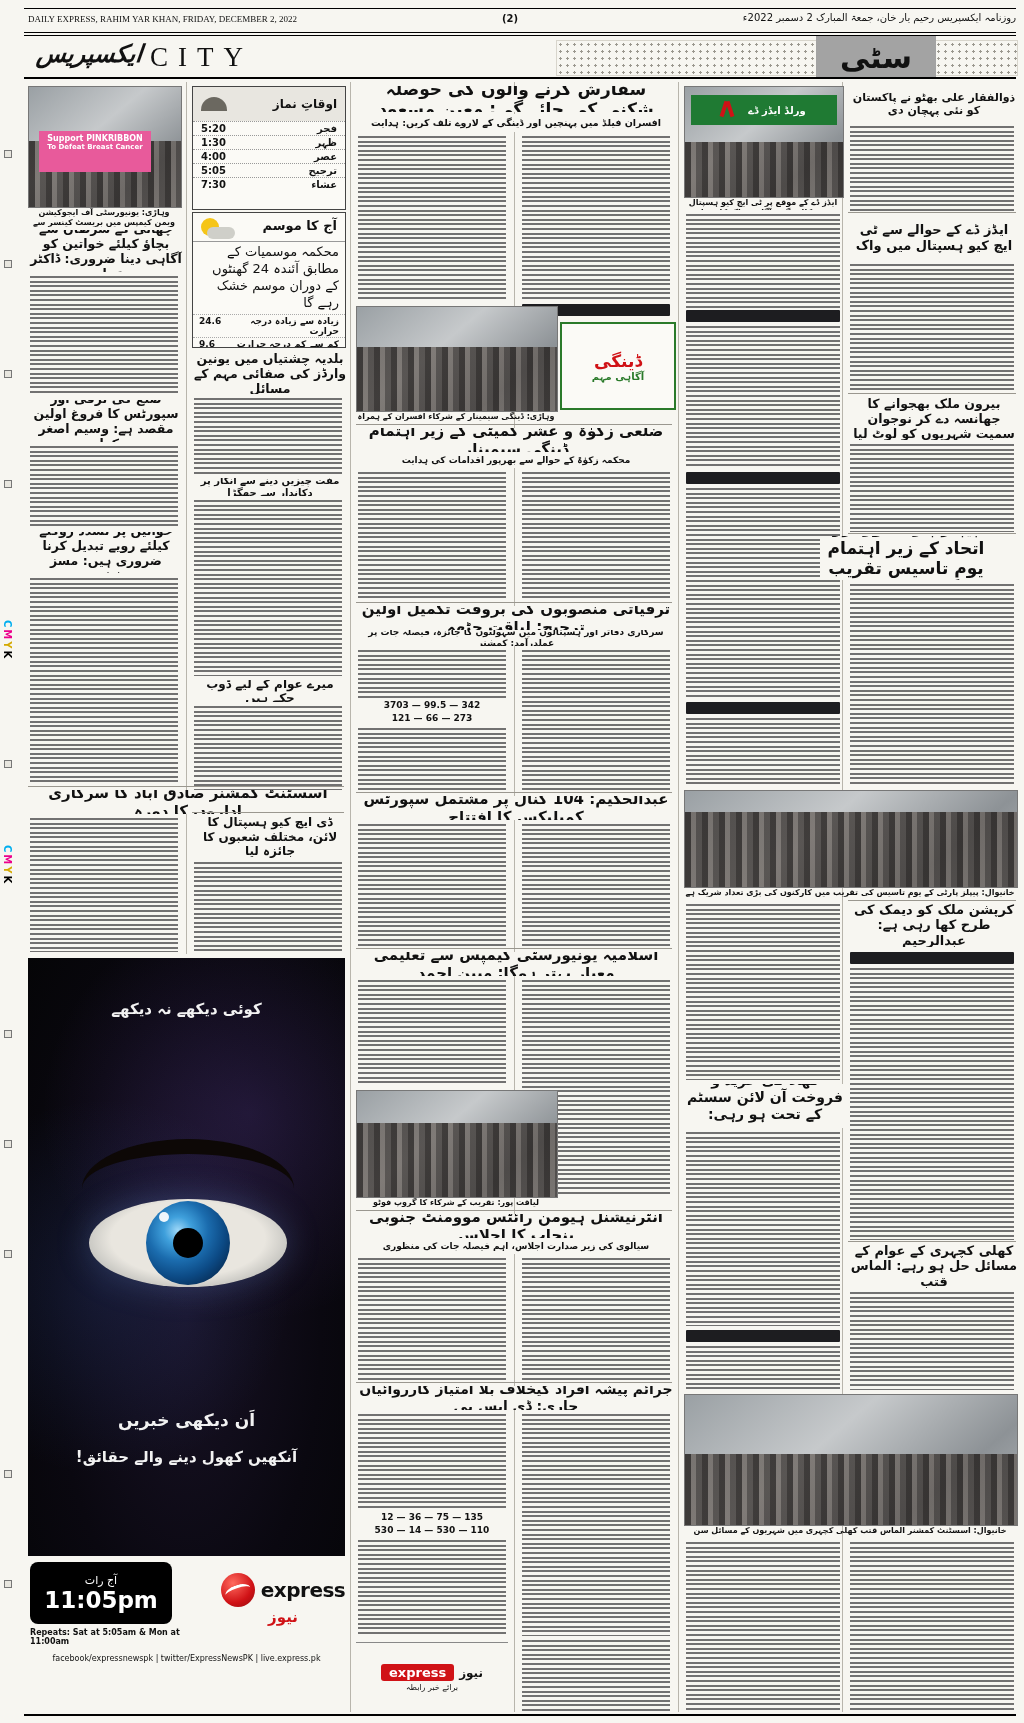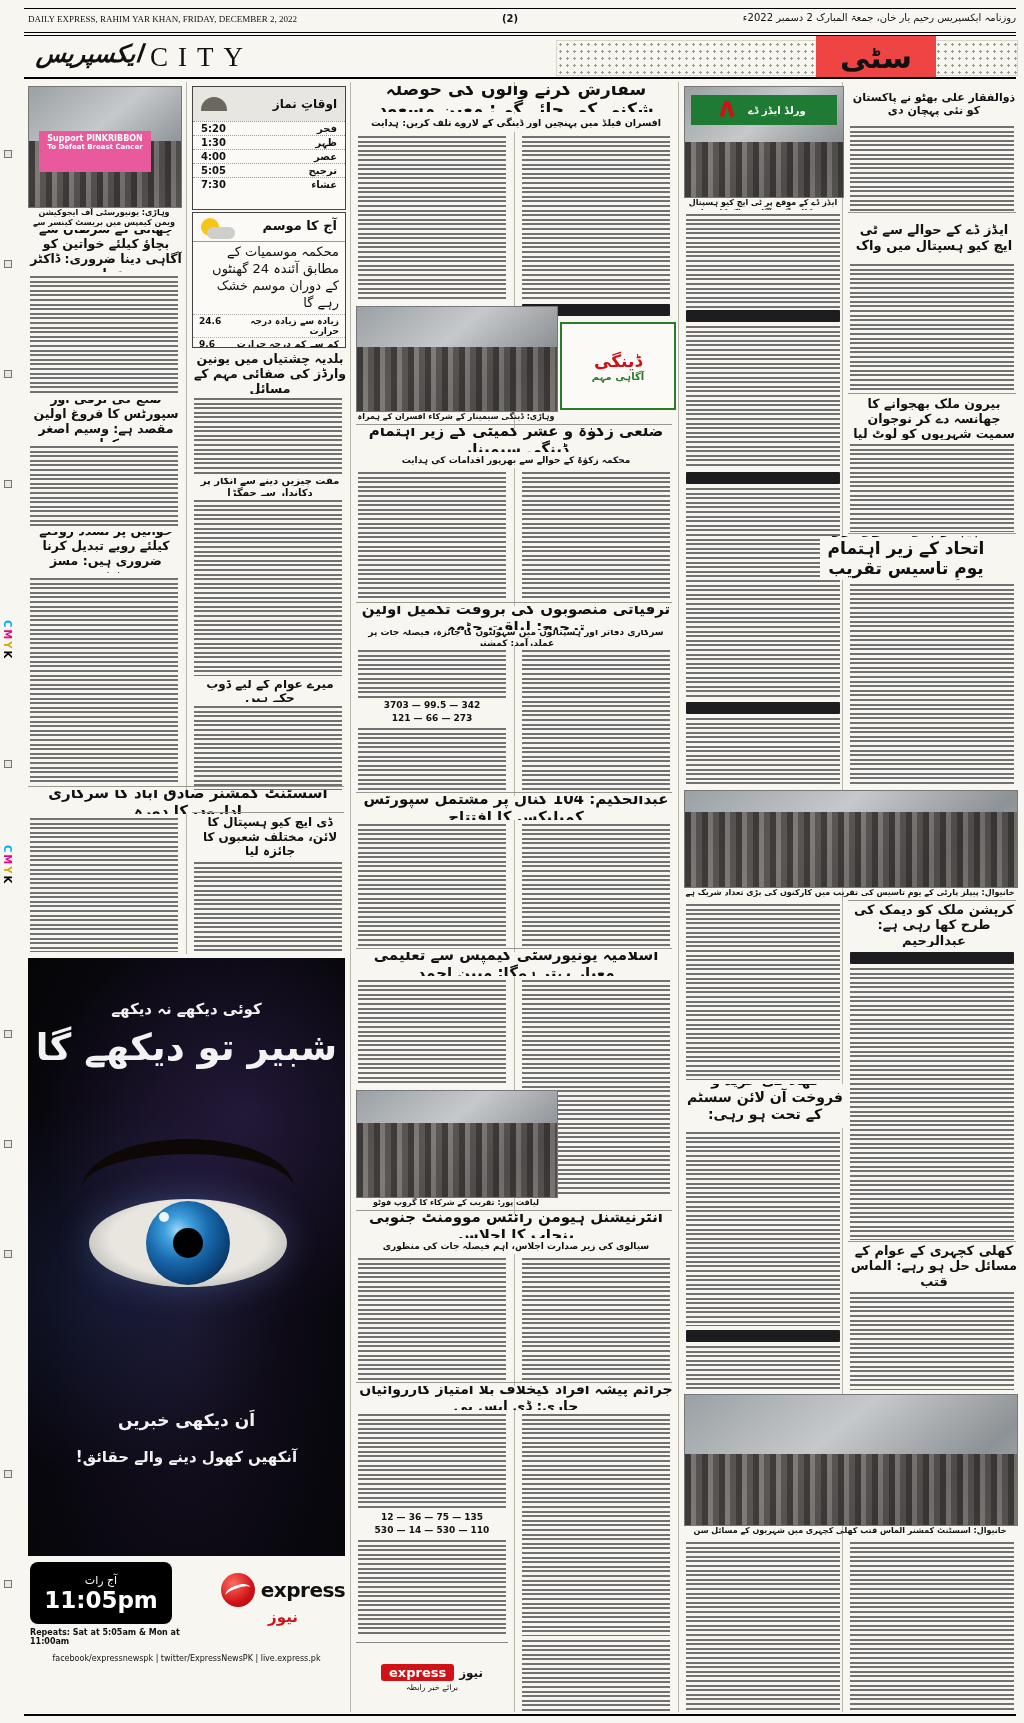--- a/index.html
+++ b/index.html
@@ -45,21 +45,21 @@
 <div class="hr" style="left:24px;top:8px;width:992px;height:1px"></div>
 <div class="abs" style="left:28px;top:14px;font-size:9px;font-family:'Liberation Serif',serif">DAILY EXPRESS, RAHIM YAR KHAN, FRIDAY, DECEMBER 2, 2022</div>
 <div class="abs" style="left:470px;top:13px;width:80px;text-align:center;font-size:10px;font-weight:bold">(2)</div>
 <div class="abs" style="left:616px;top:12px;width:400px;text-align:right;direction:rtl;font-size:10px">روزنامہ ایکسپریس رحیم یار خان، جمعۃ المبارک 2 دسمبر 2022ء</div>
 <div class="hr" style="left:24px;top:32px;width:992px;height:1px"></div>
 <div class="hr" style="left:24px;top:35px;width:992px;height:1px"></div>
 
 <div class="abs" style="left:30px;top:40px;width:112px;height:34px;font-size:24px;font-weight:bold;font-style:italic;direction:rtl;transform:skewX(-6deg)">ایکسپریس</div>
 <div class="abs" style="left:150px;top:42px;font-size:27px;letter-spacing:10px;font-family:'Liberation Serif',serif">CITY</div>
 <div class="band" style="left:556px;top:40px;width:460px;height:34px"></div>
-<div class="abs" style="left:816px;top:36px;width:120px;height:42px;background:#ef4444;display:flex;align-items:center;justify-content:center;font-size:30px;font-weight:bold;direction:rtl">سٹی</div>
+<div class="abs" style="left:816px;top:36px;width:120px;height:42px;background:#a3a3a3;display:flex;align-items:center;justify-content:center;font-size:30px;font-weight:bold;direction:rtl">سٹی</div>
 <div class="hr" style="left:24px;top:77px;width:992px;height:2px"></div>
 <div class="hr" style="left:24px;top:1714px;width:992px;height:2px"></div>
 
 <div class="vr" style="left:186px;top:82px;height:872px"></div>
 <div class="vr" style="left:350px;top:82px;height:1630px"></div>
 <div class="vr" style="left:514px;top:82px;height:1630px"></div>
 <div class="vr" style="left:678px;top:82px;height:1630px"></div>
 <div class="vr" style="left:842px;top:82px;height:1630px"></div>
 
 <div class="cmyk" style="left:2px;top:620px"><span class="c">C</span><span class="m">M</span><span class="y">Y</span><span class="k">K</span></div>
@@ -267,21 +267,20 @@
 <div class="hl" style="left:848px;top:903px;width:168px;height:44px;font-size:13px">کرپشن ملک کو دیمک کی طرح کھا رہی ہے: عبدالرحیم</div>
 <div class="sb" style="left:850px;top:952px;width:164px;height:12px"></div>
 <div class="bt" style="left:850px;top:968px;width:164px;height:272px"></div>
 <div class="sep" style="left:848px;top:1241px;width:168px"></div>
 <div class="hl" style="left:848px;top:1244px;width:168px;height:44px;font-size:13px">کھلی کچہری کے عوام کے مسائل حل ہو رہے: الماس قتب</div>
 <div class="bt" style="left:850px;top:1292px;width:164px;height:98px"></div>
 <div class="bt" style="left:850px;top:1542px;width:164px;height:170px"></div>
 
 <div class="ad" style="left:28px;top:958px;width:317px;height:598px">
   <div class="adtxt" style="top:42px;font-size:15px;letter-spacing:2px">کوئی دیکھے نہ دیکھے</div>
-  <div class="adtxt" style="top:68px;font-size:37px">شبیر تو دیکھے گا</div>
   <div class="abs" style="left:40px;top:175px;width:240px;height:240px">
     <div class="eyebrow" style="left:14px;top:6px"></div>
     <div class="eyeball" style="left:21px;top:66px">
       <div class="iris">
         <div class="pupil"></div>
         <div class="glint"></div>
       </div>
     </div>
   </div>
   <div class="adtxt" style="top:452px;font-size:17px;letter-spacing:3px">اَن دیکھی خبریں</div>

